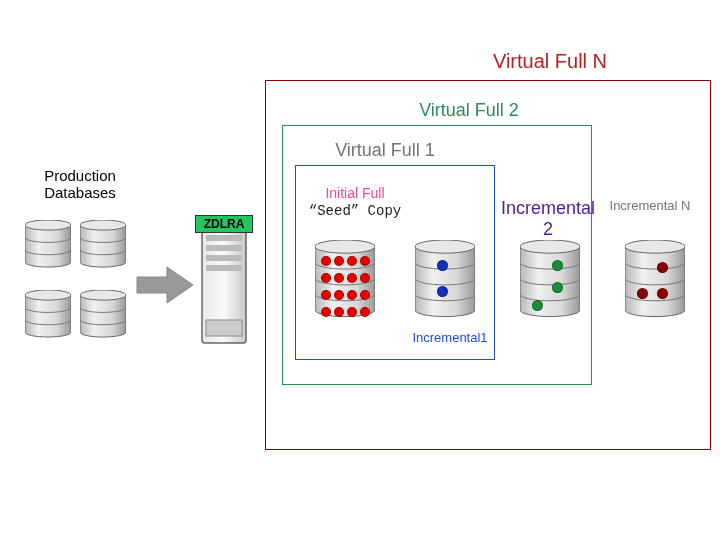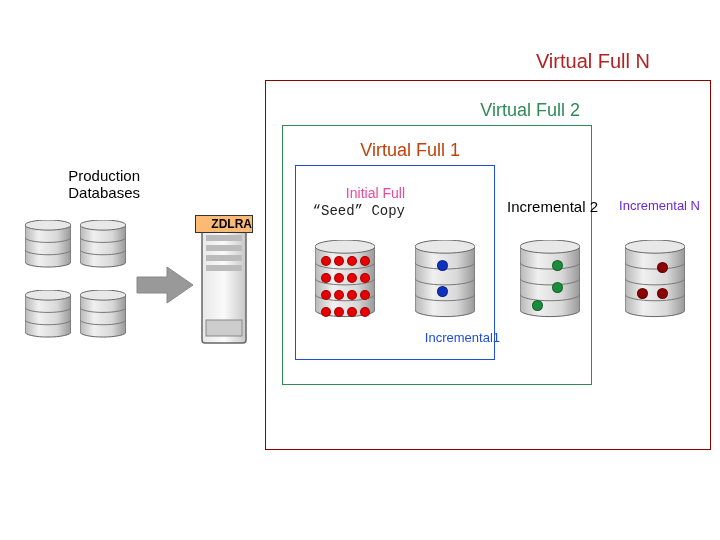--- a/index.html
+++ b/index.html
@@ -1,17 +1,17 @@
 <!DOCTYPE html>
 <html><head>
 <meta charset="utf-8">
 <style>
   * { box-sizing: border-box; margin: 0; padding: 0; }
   body { width: 720px; height: 540px; background: #fff; font-family: Arial, Helvetica, sans-serif; position: relative; }
-  .label { position: absolute; font-size: 15px; text-align: right; }
+  .label { position: absolute; font-size: 15px; text-align: center; }
   .box { position: absolute; border: 1.5px solid; background: transparent; }
   .cyl-wrap { position: absolute; }
   .dot { position: absolute; border-radius: 50%; }
   .arrow { position: absolute; }
   .server { position: absolute; }
 </style>
 </head>
 <body>
 
 <div class="label" style="left:20px; top:167px; width:120px; white-space:pre-line;">Production
@@ -90,29 +90,29 @@
       </linearGradient>
     </defs>
     <rect x="2" y="2" width="44" height="126" rx="3" fill="url(#sg)" stroke="#666" stroke-width="1.5"></rect>
     <rect x="6" y="20" width="36" height="6" fill="#bbb"></rect>
     <rect x="6" y="30" width="36" height="6" fill="#bbb"></rect>
     <rect x="6" y="40" width="36" height="6" fill="#bbb"></rect>
     <rect x="6" y="50" width="36" height="6" fill="#bbb"></rect>
     <rect x="6" y="105" width="36" height="16" fill="#ccc" stroke="#888"></rect>
   </svg>
 </div>
-<div class="label" style="left:195px; top:215px; width:58px; font-size:12px; font-weight:bold; background:#fdba74; border:1px solid #333; padding:1px 0;">ZDLRA</div>
+<div class="label" style="left:195px; top:215px; width:58px; font-size:12px; font-weight:bold; background:#22c55e; border:1px solid #333; padding:1px 0;">ZDLRA</div>
 
 <div class="label" style="left:450px; top:50px; width:200px; font-size:20px; color:#b22222;">Virtual Full N</div>
 <div class="box" style="left:265px; top:80px; width:446px; height:370px; border-color:#8b0000;"></div>
 
-<div class="label" style="left:380px; top:100px; width:200px; font-size:18px; color:#2e8b57;">Virtual Full 2</div>
+<div class="label" style="left:369px; top:100px; width:200px; font-size:18px; color:#2e8b57;">Virtual Full 2</div>
 <div class="box" style="left:282px; top:125px; width:310px; height:260px; border-color:#2e8b57;"></div>
 
-<div class="label" style="left:310px; top:140px; width:150px; font-size:18px; color:#c2410c;">Virtual Full 1</div>
+<div class="label" style="left:310px; top:140px; width:150px; font-size:18px; color:#737373;">Virtual Full 1</div>
 <div class="box" style="left:295px; top:165px; width:200px; height:195px; border-color:#1e4fd8;"></div>
 
 <div class="label" style="left:305px; top:185px; width:100px; font-size:14px; color:#ec4899;">Initial Full</div>
 <div class="label" style="left:305px; top:203px; width:100px; font-size:14px; color:#222;font-family:Liberation Mono, monospace;">“Seed” Copy</div>
 
 <div class="cyl-wrap" style="left:315px; top:240px; width:60px; height:82px;"><svg width="60" height="83.2" viewBox="0 0 60 83.2">
       <defs>
         <linearGradient id="cg6070" x1="0" y1="0" x2="1" y2="0">
           <stop offset="0" stop-color="#b8b8b8"></stop>
           <stop offset="0.3" stop-color="#f0f0f0"></stop>
@@ -137,38 +137,38 @@
         </linearGradient>
       </defs>
       <path d="M 0 6.6 L 0 70 A 30 6.6 0 0 0 60 70 L 60 6.6 Z" fill="url(#cg6070)" stroke="#666" stroke-width="1"></path>
       <ellipse cx="30" cy="6.6" rx="30" ry="6.6" fill="#e8e8e8" stroke="#666" stroke-width="1"></ellipse>
       <path d="M 0 22.45 A 30 6.6 0 0 0 60 22.45" fill="none" stroke="#777" stroke-width="1"></path>
       <path d="M 0 38.3 A 30 6.6 0 0 0 60 38.3" fill="none" stroke="#777" stroke-width="1"></path>
       <path d="M 0 54.15 A 30 6.6 0 0 0 60 54.15" fill="none" stroke="#777" stroke-width="1"></path>
     </svg><div class="dot" style="left: 22px; top: 20px; width: 11px; height: 11px; background: rgb(16, 48, 192); border: 1px solid rgba(0, 0, 0, 0.3);"></div><div class="dot" style="left: 22px; top: 46px; width: 11px; height: 11px; background: rgb(16, 48, 192); border: 1px solid rgba(0, 0, 0, 0.3);"></div></div>
 <div class="label" style="left:400px; top:330px; width:100px; font-size:13px; color:#1d4ed8;">Incremental1</div>
 
-<div class="label" style="left:498px; top:198px; width:100px; font-size:15px; color:#000000;">Incremental 2</div>
+<div class="label" style="left:498px; top:198px; width:100px; font-size:18px; color:#4c1d95;">Incremental 2</div>
 <div class="cyl-wrap" style="left:520px; top:240px; width:60px; height:82px;"><svg width="60" height="83.2" viewBox="0 0 60 83.2">
       <defs>
         <linearGradient id="cg6070" x1="0" y1="0" x2="1" y2="0">
           <stop offset="0" stop-color="#b8b8b8"></stop>
           <stop offset="0.3" stop-color="#f0f0f0"></stop>
           <stop offset="0.7" stop-color="#d8d8d8"></stop>
           <stop offset="1" stop-color="#989898"></stop>
         </linearGradient>
       </defs>
       <path d="M 0 6.6 L 0 70 A 30 6.6 0 0 0 60 70 L 60 6.6 Z" fill="url(#cg6070)" stroke="#666" stroke-width="1"></path>
       <ellipse cx="30" cy="6.6" rx="30" ry="6.6" fill="#e8e8e8" stroke="#666" stroke-width="1"></ellipse>
       <path d="M 0 22.45 A 30 6.6 0 0 0 60 22.45" fill="none" stroke="#777" stroke-width="1"></path>
       <path d="M 0 38.3 A 30 6.6 0 0 0 60 38.3" fill="none" stroke="#777" stroke-width="1"></path>
       <path d="M 0 54.15 A 30 6.6 0 0 0 60 54.15" fill="none" stroke="#777" stroke-width="1"></path>
     </svg><div class="dot" style="left: 32px; top: 20px; width: 11px; height: 11px; background: rgb(26, 140, 58); border: 1px solid rgba(0, 0, 0, 0.3);"></div><div class="dot" style="left: 32px; top: 42px; width: 11px; height: 11px; background: rgb(26, 140, 58); border: 1px solid rgba(0, 0, 0, 0.3);"></div><div class="dot" style="left: 12px; top: 60px; width: 11px; height: 11px; background: rgb(26, 140, 58); border: 1px solid rgba(0, 0, 0, 0.3);"></div></div>
 
-<div class="label" style="left:600px; top:198px; width:100px; font-size:13px; color:#6d28d9;">Incremental N</div>
+<div class="label" style="left:600px; top:198px; width:100px; font-size:13px; color:#737373;">Incremental N</div>
 <div class="cyl-wrap" style="left:625px; top:240px; width:60px; height:82px;"><svg width="60" height="83.2" viewBox="0 0 60 83.2">
       <defs>
         <linearGradient id="cg6070" x1="0" y1="0" x2="1" y2="0">
           <stop offset="0" stop-color="#b8b8b8"></stop>
           <stop offset="0.3" stop-color="#f0f0f0"></stop>
           <stop offset="0.7" stop-color="#d8d8d8"></stop>
           <stop offset="1" stop-color="#989898"></stop>
         </linearGradient>
       </defs>
       <path d="M 0 6.6 L 0 70 A 30 6.6 0 0 0 60 70 L 60 6.6 Z" fill="url(#cg6070)" stroke="#666" stroke-width="1"></path>

